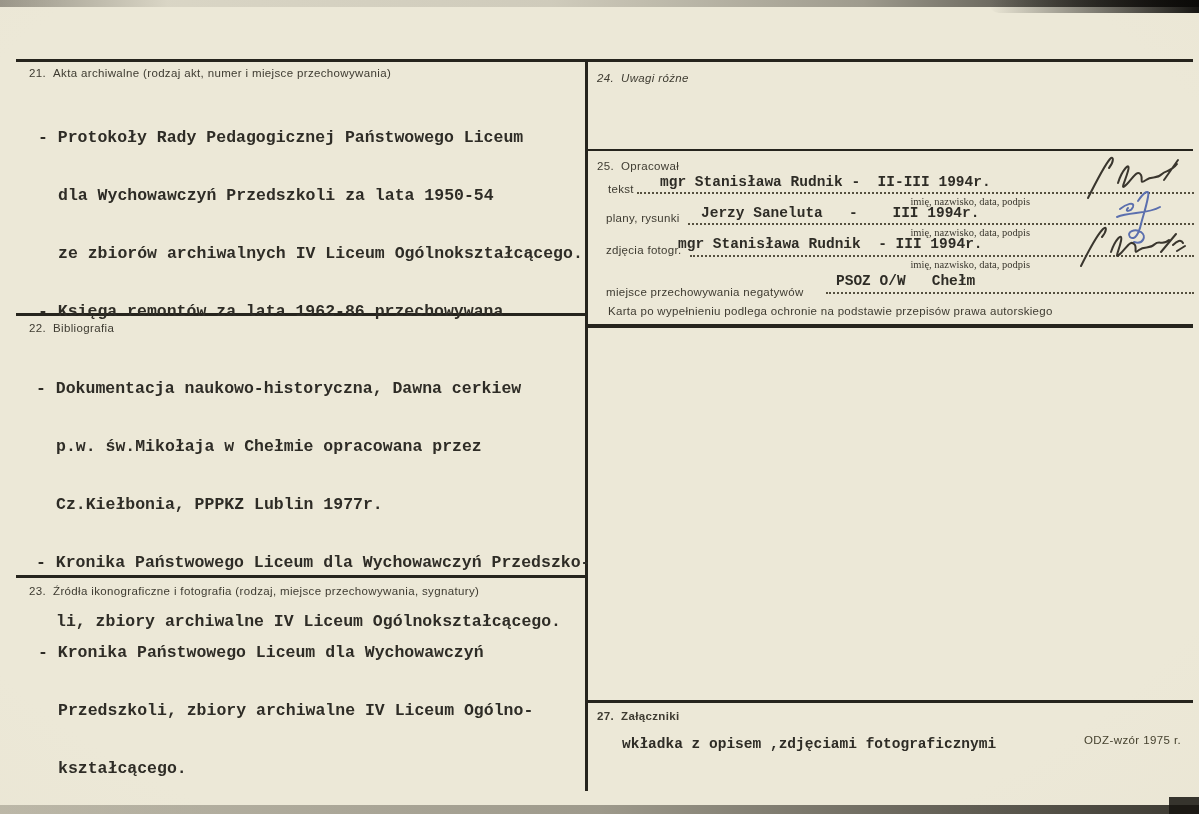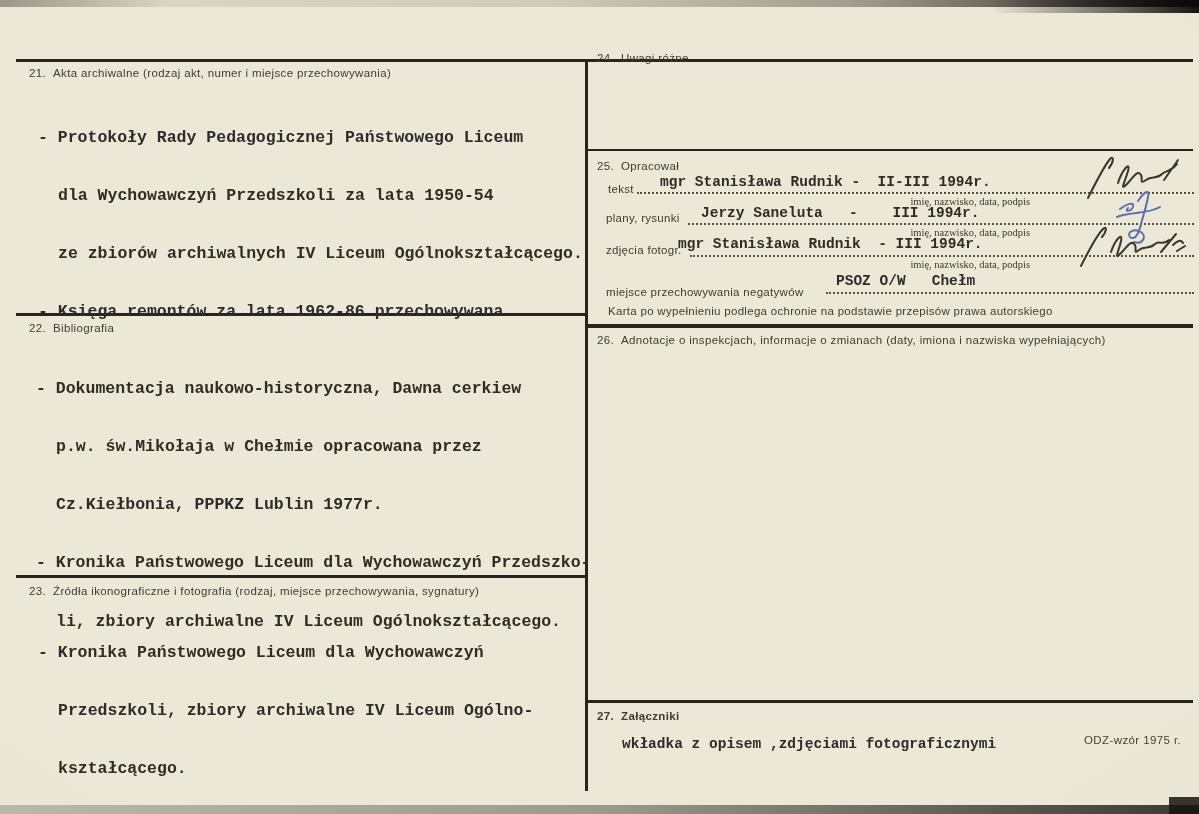--- a/index.html
+++ b/index.html
@@ -81,21 +81,21 @@
 
   <div class="sec-label" style="left:29px;top:585px;">
     <span class="sec-num">23.</span><span>Źródła ikonograficzne i fotografia (rodzaj, miejsce przechowywania, sygnatury)</span>
   </div>
   <div class="typed typed-left" style="left:38px;top:604px;">
     <div class="tline">- Kronika Państwowego Liceum dla Wychowawczyń</div>
     <div class="tline cont">Przedszkoli, zbiory archiwalne IV Liceum Ogólno-</div>
     <div class="tline cont">kształcącego.</div>
   </div>
 
-  <div class="sec-label" style="left:597px;top:52px;">
+  <div class="sec-label" style="left:597px;top:72px;font-style:italic;">
     <span class="sec-num">24.</span><span>Uwagi różne</span>
   </div>
 
   <div class="sec-label" style="left:597px;top:160px;">
     <span class="sec-num">25.</span><span>Opracował</span>
   </div>
 
   <div class="row-label" style="left:608px;top:183px;">tekst</div>
   <div class="dotline" style="left:637px;top:192px;width:557px;"></div>
   <div class="row-value" style="left:660px;top:174px;">mgr Stanisława Rudnik -  II-III 1994r.</div>
@@ -122,23 +122,20 @@
     <path d="M38,32 C42,19 51,9 48,20 C45,31 39,41 47,33 C53,27 57,18 61,24 C63,28 59,34 66,29 C72,24 76,29 82,23 C86,19 91,21 97,13 M84,29 L98,9" fill="none" stroke-width="2" stroke-linecap="round" stroke="#3a362e"></path>
   </svg>
   <svg class="sig" style="left:1110px;top:185px;" width="62" height="66" viewBox="0 0 62 66">
     <path d="M10,24 C16,19 25,16 23,22 C21,27 14,27 18,23 M28,16 C34,7 40,3 38,12 C36,23 33,31 31,39 C29,48 25,56 20,52 C16,47 25,43 31,47 C37,51 33,60 24,57 M7,32 C20,27 38,29 50,22" fill="none" stroke-width="2" stroke-linecap="round" stroke="#5b6fae"></path>
   </svg>
   <svg class="sig" style="left:1075px;top:221px;" width="112" height="48" viewBox="0 0 112 48">
     <path d="M6,45 C13,31 22,14 28,8 C32,4 32,10 27,16" fill="none" stroke-width="2" stroke-linecap="round" stroke="#3a362e"></path>
     <path d="M36,31 C40,19 48,10 46,20 C44,30 38,40 46,32 C52,26 56,18 60,24 C62,28 58,34 64,29 C70,24 74,29 80,23 C84,19 88,25 94,19 M86,31 L101,13 M98,24 C102,20 106,18 108,22 M102,30 L110,25" fill="none" stroke-width="2" stroke-linecap="round" stroke="#3a362e"></path>
   </svg>
 
-  <div class="sec-label" style="left:597px;top:334px;">
-    <span class="sec-num">26.</span><span>Adnotacje o inspekcjach, informacje o zmianach (daty, imiona i nazwiska wypełniających)</span>
-  </div>
 
   <div class="sec-label" style="left:597px;top:710px;font-weight:bold;">
     <span class="sec-num">27.</span><span>Załączniki</span>
   </div>
   <div class="row-value" style="left:622px;top:736px;">wkładka z opisem ,zdjęciami fotograficznymi</div>
 
   <div class="footer-code" style="left:1084px;top:734px;">ODZ-wzór  1975  r.</div>
 
 </div>
 

